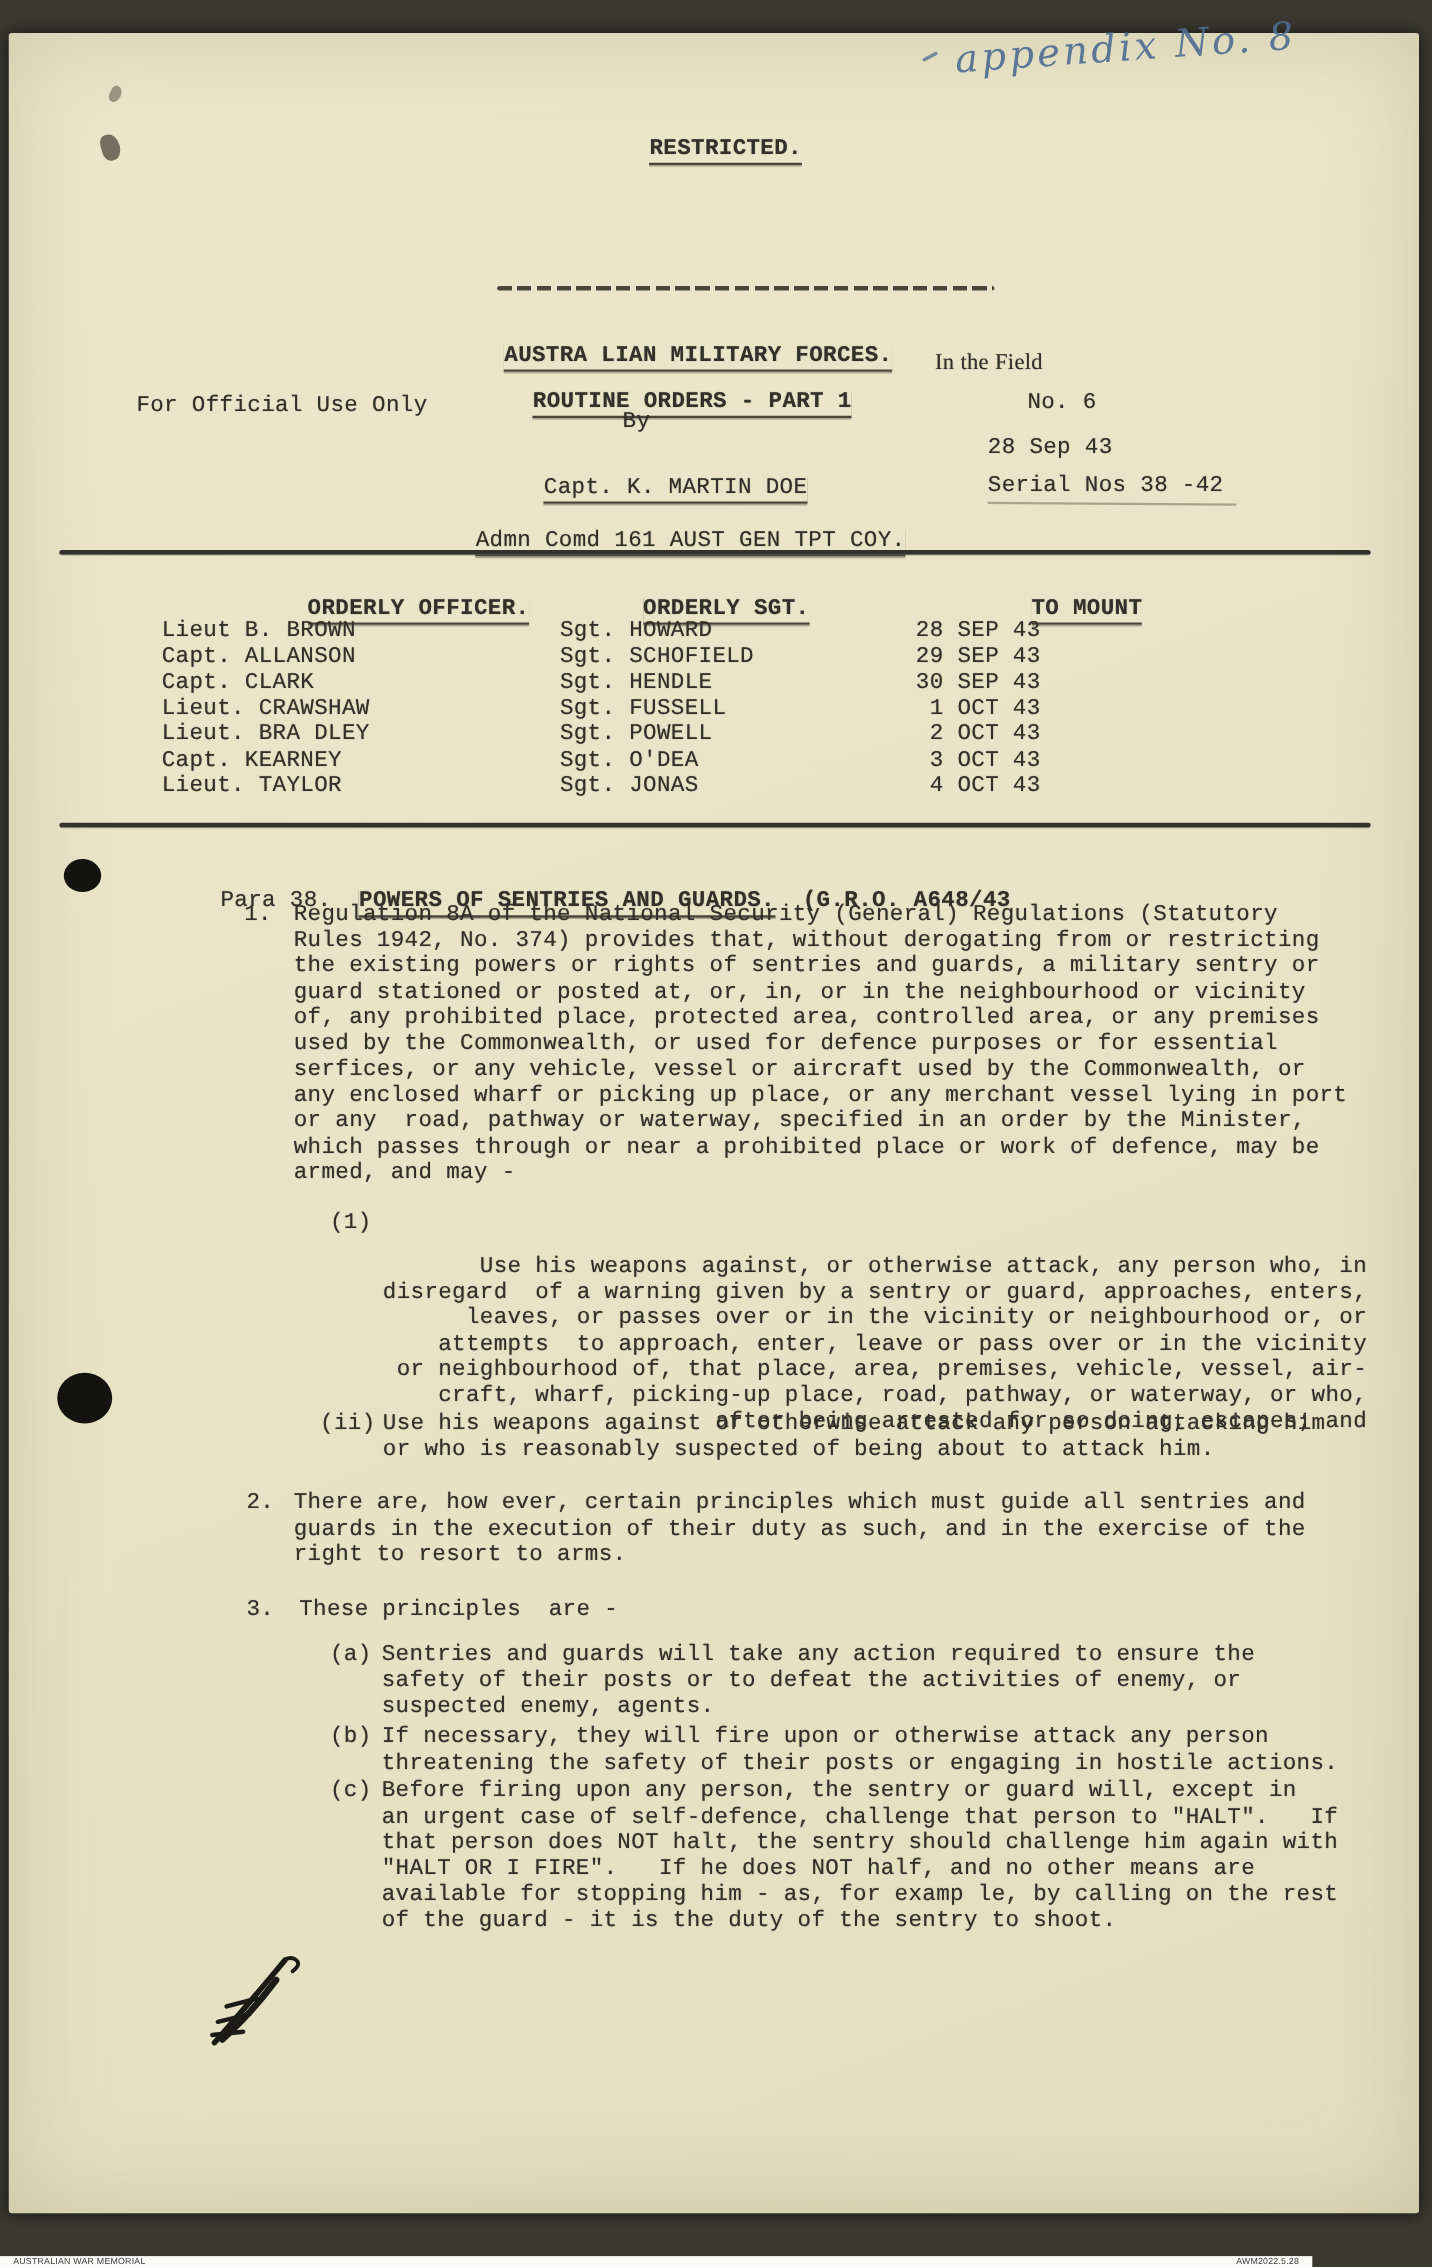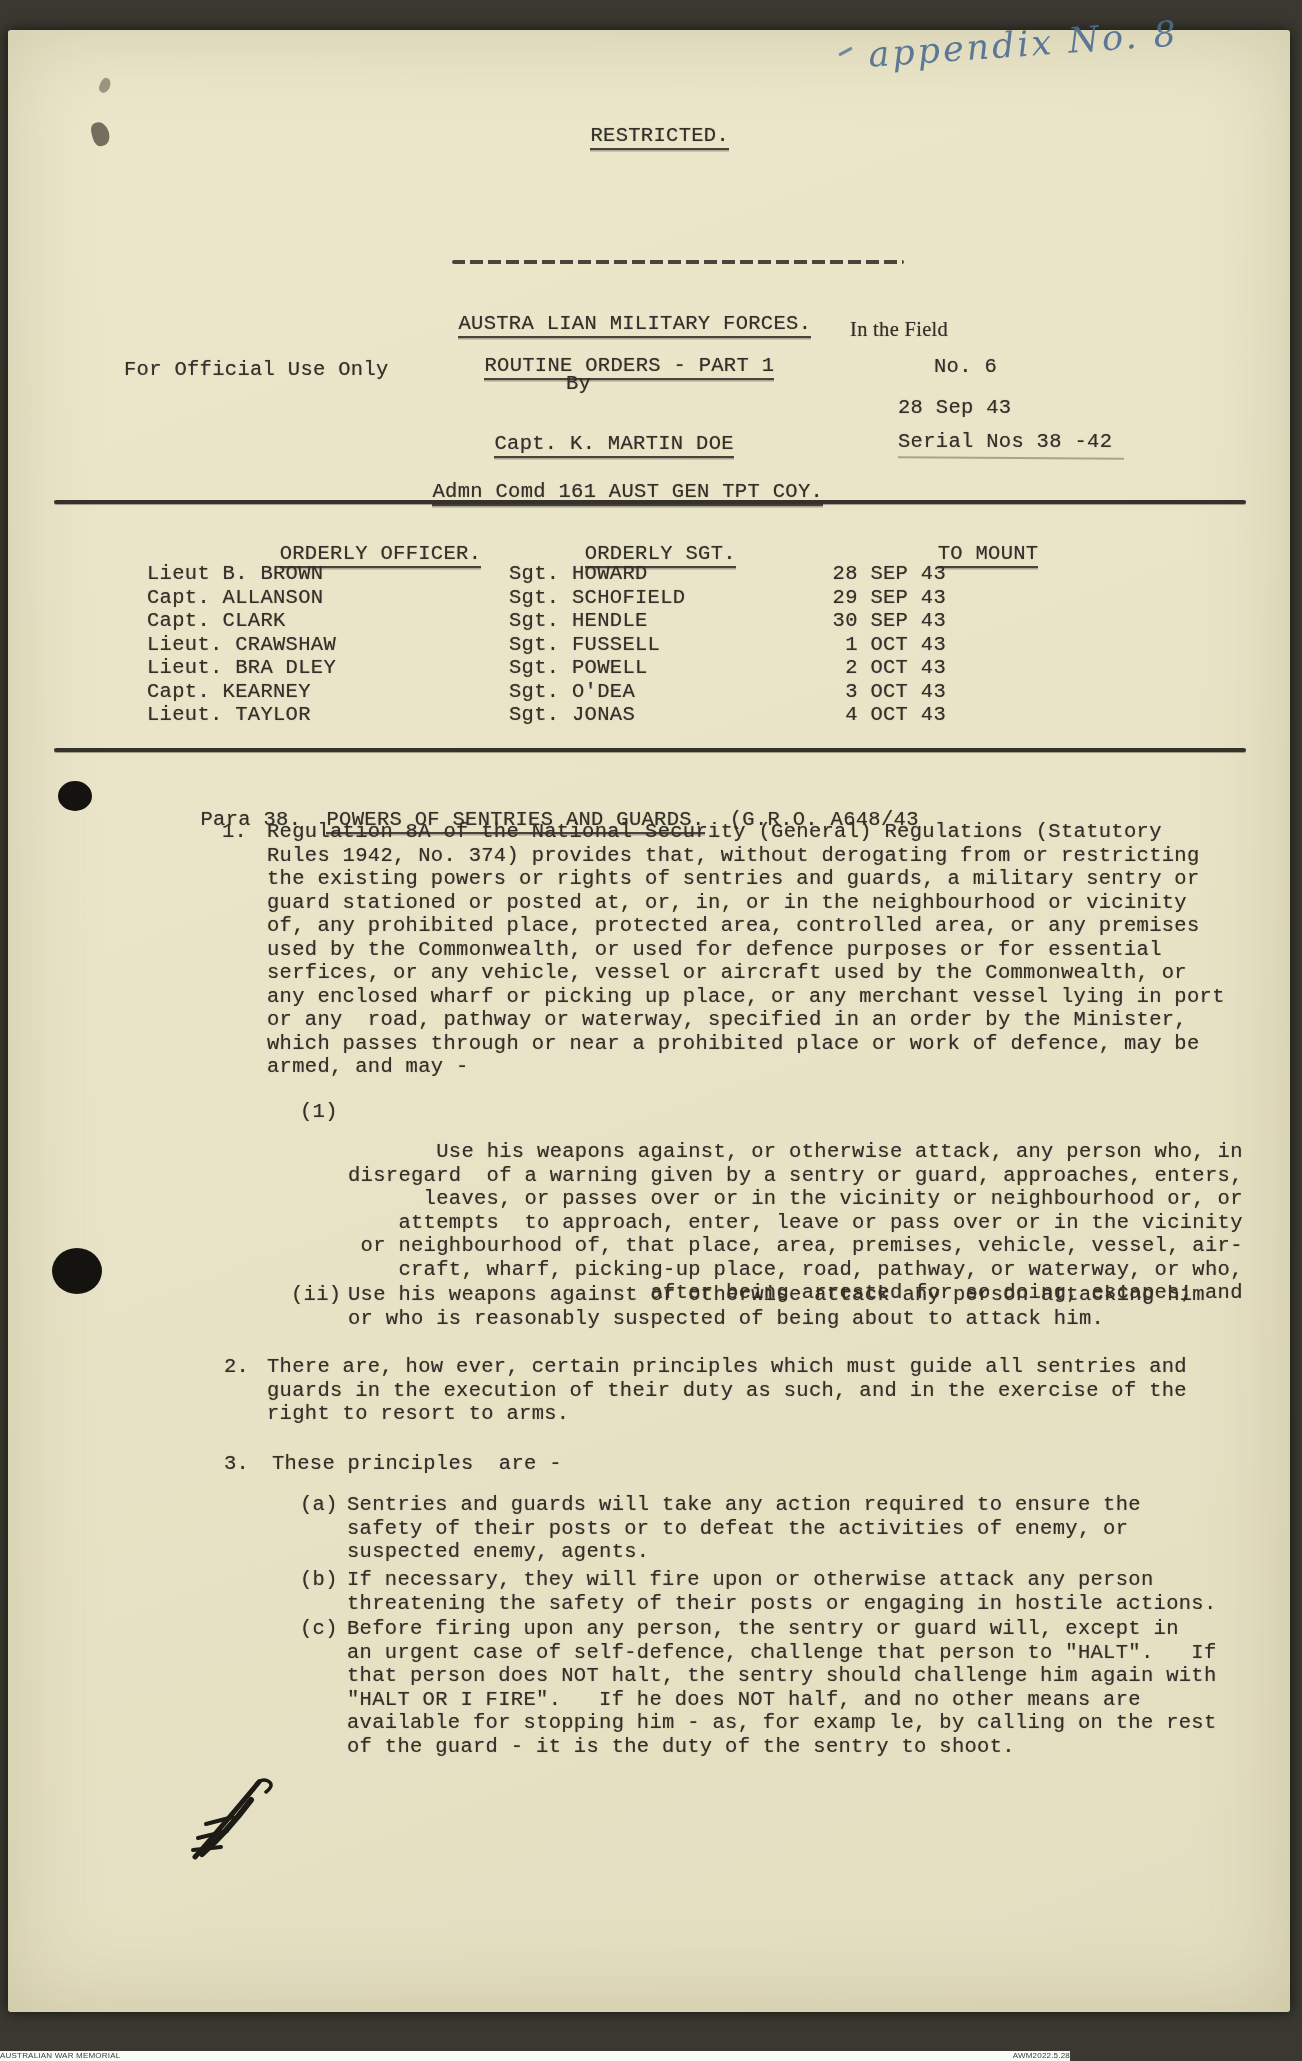--- a/index.html
+++ b/index.html
@@ -6,38 +6,38 @@
   #page{position:relative;width:1302px;height:2061px;background:#3a3830;overflow:hidden;
         font-family:"Liberation Sans",sans-serif;}
   #paper{position:absolute;left:8px;top:30px;width:1282px;height:1982px;
          background:linear-gradient(160deg,#ece7cb 0%,#e9e4c7 45%,#e3dec0 100%);
          box-shadow:inset 0 0 90px rgba(110,100,60,.22), 0 0 14px rgba(0,0,0,.65);
          border-radius:3px;}
   .mono{font-family:"Liberation Mono","DejaVu Sans Mono",monospace;font-size:20.5px;
         line-height:23.5px;letter-spacing:0.3px;color:#33302a;white-space:pre;
         text-shadow:0 0 1px rgba(52,48,40,.55);}
   .abs{position:absolute;}
-  .bold{font-weight:normal;}
+  .bold{font-weight:bold;}
   .ul{border-bottom:2.5px solid rgba(50,46,38,.88);padding-bottom:1px;
       box-shadow:0 1.5px 0 rgba(50,46,38,.35);}
   .lines{white-space:pre;}
   .dashsep{height:4px;background:repeating-linear-gradient(90deg,#3a372e 0 13px,rgba(0,0,0,0) 13px 18px);
            border-radius:2px;opacity:.92;}
   .rule{height:4px;background:#34322b;border-radius:2px;box-shadow:0 1px 0 rgba(52,50,43,.4);}
   .duty-row{position:relative;height:23.5px;padding-left:12px;}
   .duty-c1{position:absolute;left:147px;}
   .duty-c2{position:absolute;left:509px;}
   .duty-c3{position:absolute;left:820px;width:126px;text-align:right;display:inline-block;}
   #handwriting{font-family:"DejaVu Serif","Liberation Serif",serif;font-style:italic;
                font-size:35px;color:#4e6d92;letter-spacing:3px;transform:rotate(-4deg);
                opacity:.9;}
   .inkdot{background:#14130f;border-radius:50%;}
   .speck{background:#4c463a;border-radius:40% 60% 55% 45%;opacity:.75;}
-  #footer{position:absolute;left:0;top:2051px;width:1070px;height:10px;background:#fbfbf8;
-          display:flex;justify-content:space-between;align-items:center;padding:0 0;
+  #footer{position:absolute;left:0;top:2051px;width:1193px;height:10px;background:#fbfbf8;
+          display:flex;justify-content:space-between;align-items:center;padding:0 12px;
           box-sizing:border-box;}
   #footer span{font-family:"Liberation Sans",sans-serif;font-size:8px;color:#3c3c3c;
                letter-spacing:.2px;line-height:10px;}
   svg.scribble path{stroke:#1c1b16;fill:none;stroke-linecap:round;}
 </style>
 </head>
 <body>
 
 <div id="page">
   <div id="paper"></div>

